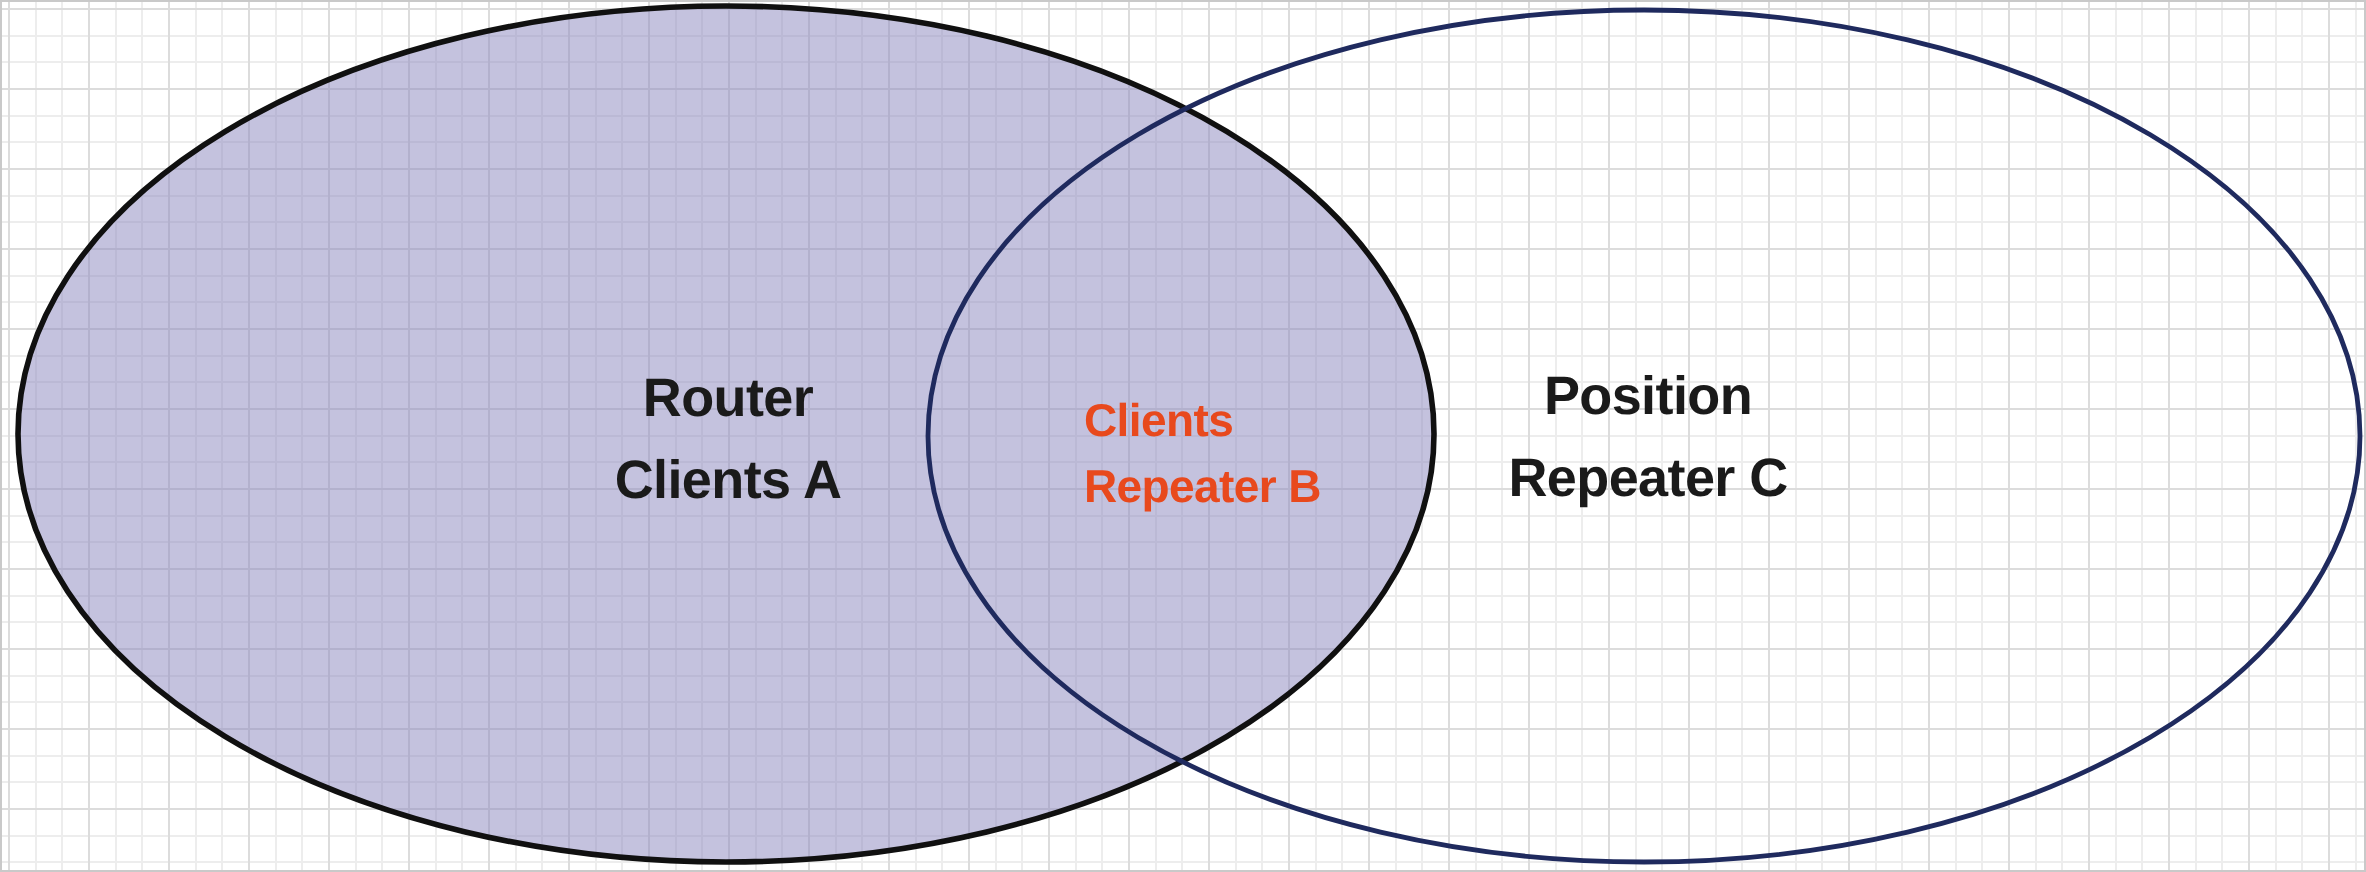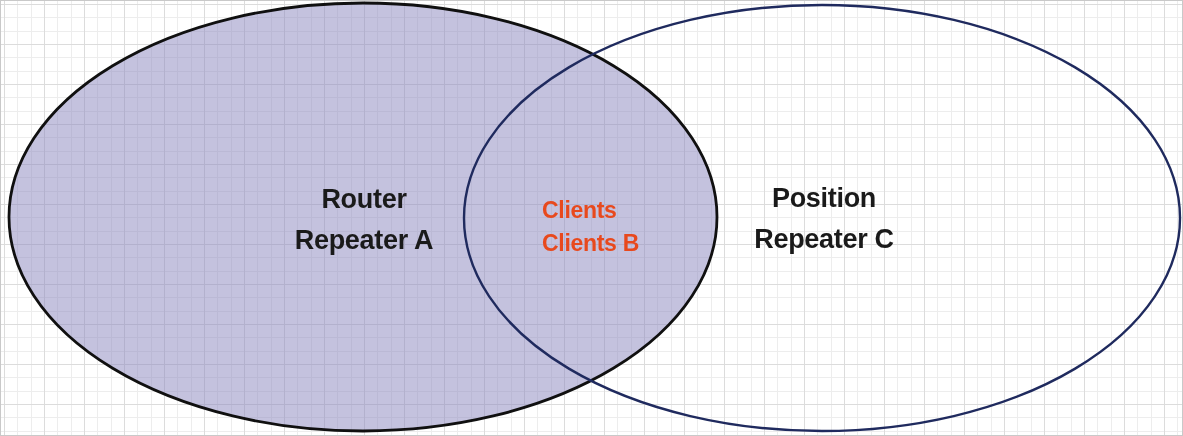--- a/index.html
+++ b/index.html
@@ -75,26 +75,26 @@
 
   <svg class="venn-svg" width="1181" height="434" viewBox="0 0 1181 434">
 
     <ellipse cx="362" cy="216" rx="354" ry="214" stroke-width="2.8" fill="rgba(137,134,190,0.5)" stroke="#101010"></ellipse>
 
     <ellipse cx="821" cy="217" rx="358" ry="213" stroke-width="2.4" fill="none" stroke="#1f2a5e"></ellipse>
   </svg>
 
   <div class="label label-router" style="color: rgb(26, 26, 26);">
     <span class="line">Router</span>
-    <span class="line">Repeater A</span>
+    <span class="line">Clients A</span>
   </div>
 
   <div class="label label-repeater" style="color: rgb(232, 73, 29);">
     <span class="line">Clients</span>
-    <span class="line">Clients B</span>
+    <span class="line">Repeater B</span>
   </div>
 
   <div class="label label-clients" style="color: rgb(26, 26, 26);">
     <span class="line">Position</span>
     <span class="line">Repeater C</span>
   </div>
 
 </div>
 
 </body></html>

